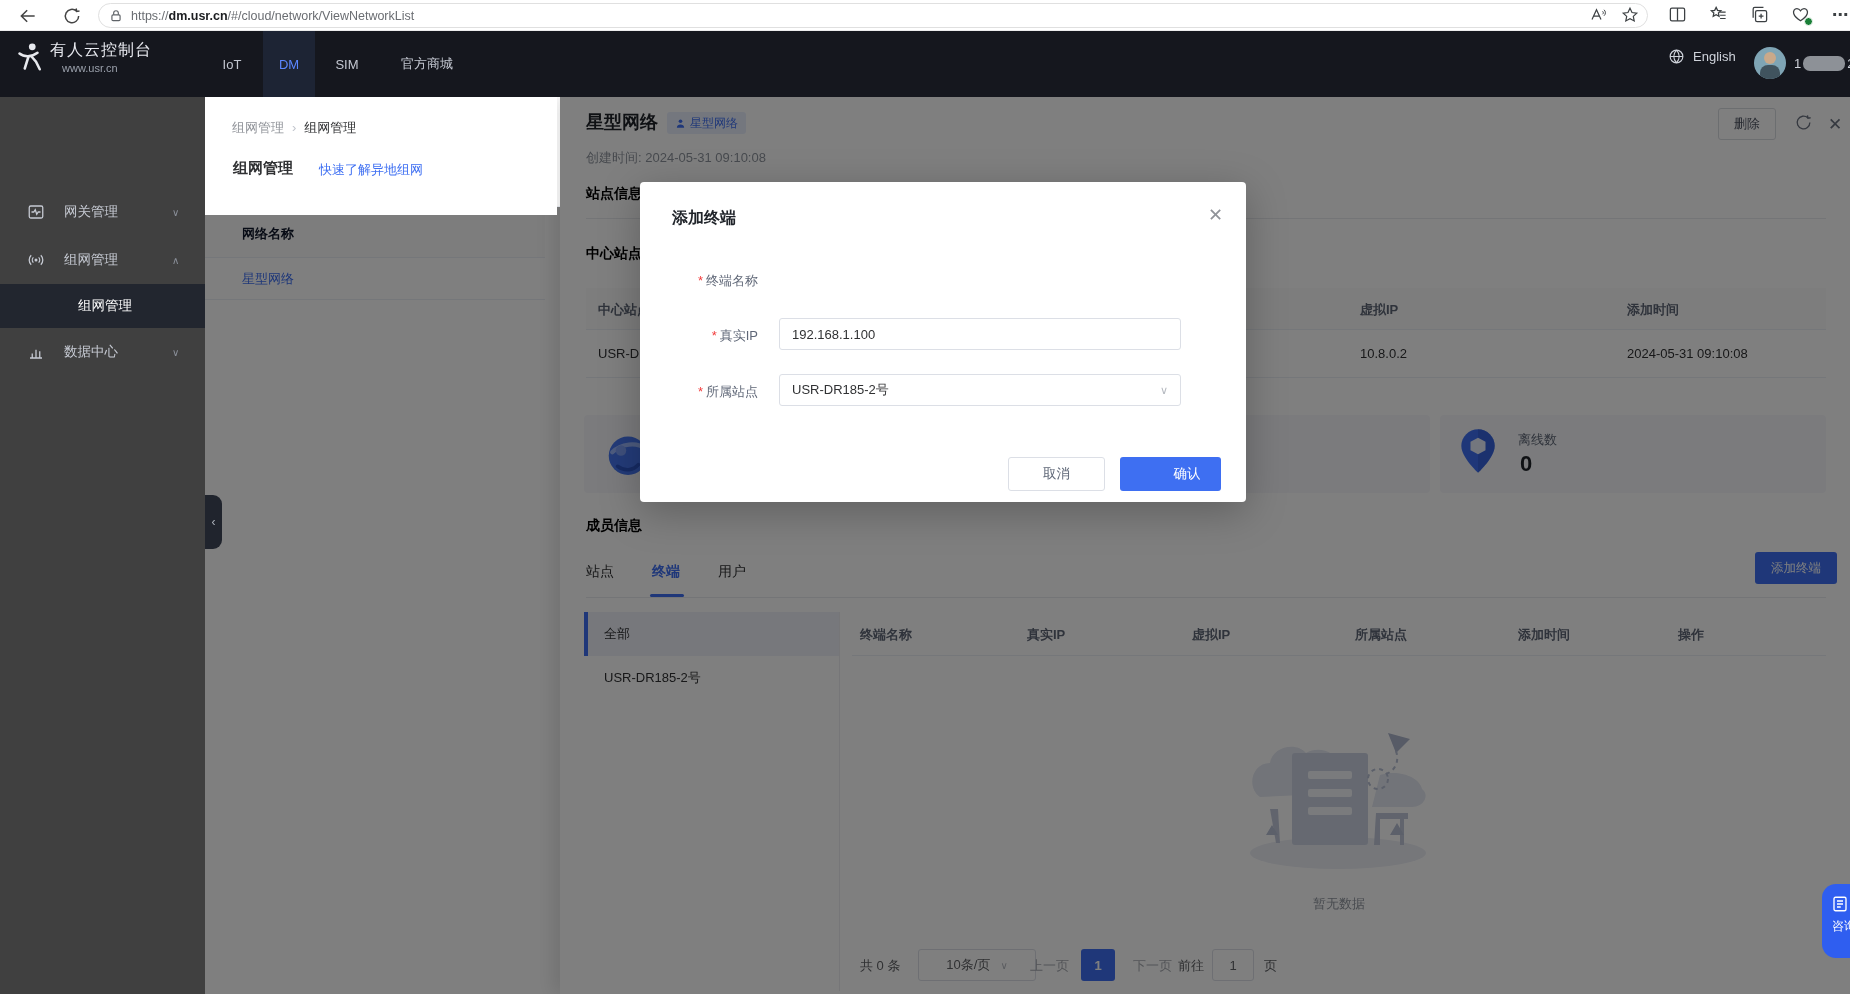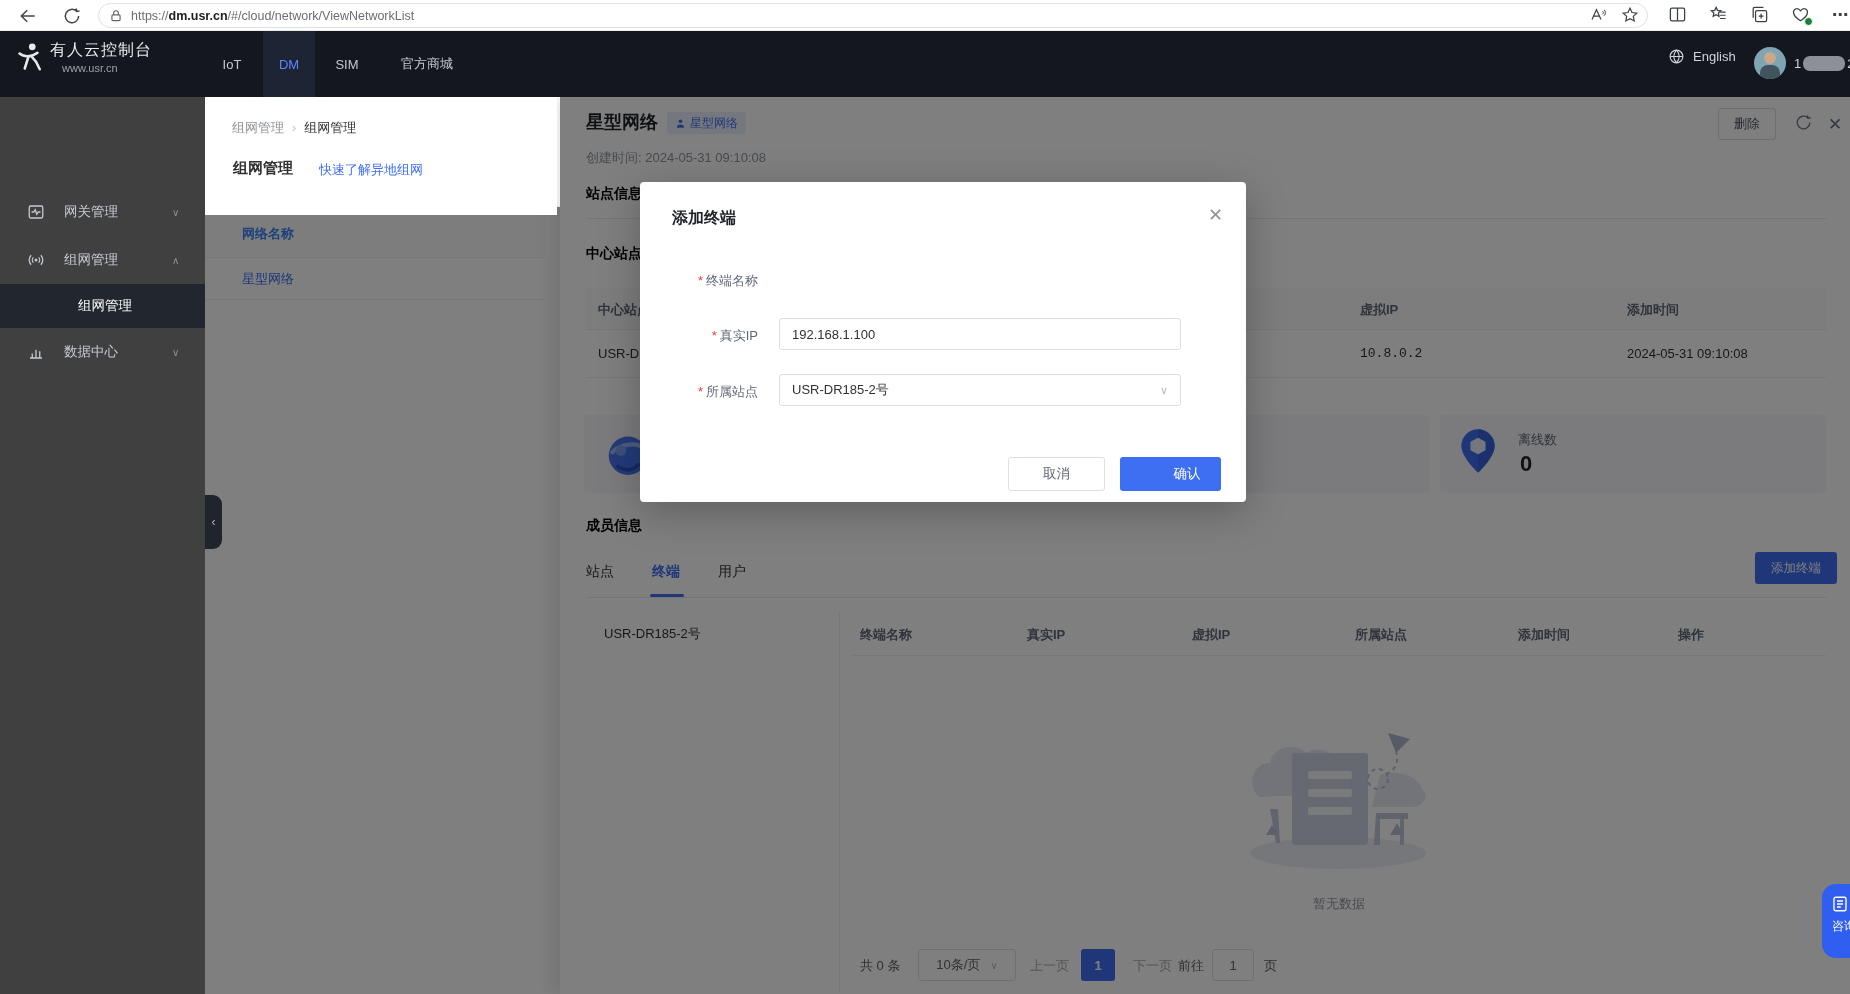--- a/index.html
+++ b/index.html
@@ -43,21 +43,21 @@
   
   .list-panel{left:205px;top:97px;width:355px;height:897px;background:#fff;z-index:1;}
   .sticky-head{left:202px;top:97px;width:355px;height:118px;background:#fff;z-index:40;}
   .crumb{left:30px;top:22px;font-size:13px;color:#909399;}
   .crumb .sep{margin:0 8px;color:#c0c4cc;}
   .crumb .cur{color:#303133;}
   .lp-title{left:31px;top:62px;font-size:15px;font-weight:700;color:#303133;}
   .lp-link{left:117px;top:64px;font-size:13px;color:#3e6ff2;cursor:pointer;}
   .lp-divider{left:0;top:109px;width:355px;height:1px;background:#ebeef5;}
   .lp-th{left:0px;top:113px;width:340px;height:48px;background:#fafafa;border-bottom:1px solid #ebeef5;display:flex;align-items:center;}
-  .lp-th span{margin-left:37px;font-size:13px;font-weight:700;color:#3b82f6;}
+  .lp-th span{margin-left:37px;font-size:13px;font-weight:700;color:#0f172a;}
   .lp-row{left:0px;top:161px;width:340px;height:42px;border-bottom:1px solid #ebeef5;display:flex;align-items:center;}
   .lp-row span{margin-left:37px;font-size:13px;color:#3e6ff2;cursor:pointer;}
 
   
   .drawer{left:560px;top:97px;width:1290px;height:897px;background:#fff;z-index:2;box-shadow:-8px 0 16px rgba(0,0,0,.1);}
   .d-title{left:26px;top:13px;font-size:18px;font-weight:700;color:#1f2329;}
   .d-badge{left:107px;top:15px;height:22px;background:#e9effd;border-radius:3px;color:#3e6ff2;font-size:12px;display:flex;align-items:center;padding:0 8px;gap:4px;}
   .d-del{left:1158px;top:11px;width:58px;height:32px;border:1px solid #d9dce1;border-radius:3px;background:#fff;font-size:13px;color:#4e5462;display:flex;align-items:center;justify-content:center;cursor:pointer;}
   .d-ico{top:16px;width:20px;height:20px;color:#6b7280;cursor:pointer;}
   .d-created{left:26px;top:52px;font-size:13px;color:#8f959e;}
@@ -286,21 +286,21 @@
     <div class="abs d-div"></div>
     <div class="abs d-sec" style="left:26px;top:148px;">中心站点</div>
 
     <div class="abs ct-head">
       <span style="left:12px;">中心站点</span>
       <span style="left:774px;">虚拟IP</span>
       <span style="left:1041px;">添加时间</span>
     </div>
     <div class="abs ct-row">
       <span style="left:12px;">USR-DR</span>
-      <span style="left:774px;font-family:Liberation Mono, monospace;">10.8.0.2</span>
+      <span style="left:774px;">10.8.0.2</span>
       <span style="left:1041px;">2024-05-31 09:10:08</span>
     </div>
 
     <div class="abs stat-card" style="left:24px;width:418px;">
       <svg viewBox="0 0 64 64" width="56" height="56" style="position:absolute;left:16px;top:11px;">
         <circle cx="32" cy="34" r="22" fill="#4677f2"></circle>
         <path d="M14 30c10-10 28-12 38-4" stroke="#9db9ff" stroke-width="5" fill="none" stroke-linecap="round"></path>
         <circle cx="24" cy="28" r="6" fill="#7fa0f8"></circle>
         <path d="M20 46c8 6 18 5 24-2" stroke="#2d56c8" stroke-width="4" fill="none" stroke-linecap="round"></path>
       </svg>
@@ -319,20 +319,23 @@
     <div class="abs d-sec" style="left:26px;top:420px;">成员信息</div>
 
     <div class="abs tab" style="left:26px;top:466px;">站点</div>
     <div class="abs tab active" style="left:92px;top:466px;">终端</div>
     <div class="abs tab" style="left:158px;top:466px;">用户</div>
     <div class="abs tab-underline"></div>
     <div class="abs tabs-border"></div>
     <div class="abs add-btn">添加终端</div>
 
     <div class="abs filter">
+      <div class="f-row sel">
+          <span>全部</span>
+        </div>
       <div class="f-row">
           <span>USR-DR185-2号</span>
         </div>
     </div>
 
     <div class="abs mt-head">
       <span style="left:8px;">终端名称</span>
       <span style="left:175px;">真实IP</span>
       <span style="left:340px;">虚拟IP</span>
       <span style="left:503px;">所属站点</span>
@@ -352,21 +355,21 @@
       <path d="M40 84l8 0 2 34h-4z" fill="#c2c9db"></path>
       <path d="M36 110l6-10 6 10zM160 110l7-12 7 12z" fill="#b8c0d4"></path>
       <path d="M158 8l22 6-14 14z" fill="#aeb6cc"></path>
       <path d="M166 26c4 12-2 22-14 24" stroke="#b8c0d4" stroke-width="2" fill="none" stroke-dasharray="4 4"></path>
       <circle cx="148" cy="54" r="10" stroke="#b8c0d4" stroke-width="2" fill="none" stroke-dasharray="4 4"></circle>
     </svg>
     <div class="abs empty-txt">暂无数据</div>
 
     <div class="abs pager">
       <span class="pg" style="left:8px;">共 0 条</span>
-      <div class="pg-box" style="left:66px;top:0;width:98px;height:32px;">
+      <div class="pg-box" style="left:66px;top:0;width:118px;height:32px;">
         <span>10条/页</span>
         <span style="margin-left:10px;color:#b4b8bf;font-size:10px;">∨</span>
       </div>
       <span class="pg" style="left:178px;color:#a8abb2;">上一页</span>
       <div class="pg-active" style="left:229px;top:0;width:34px;height:32px;">1</div>
       <span class="pg" style="left:281px;color:#a8abb2;">下一页</span>
       <span class="pg" style="left:326px;">前往</span>
       <div class="pg-box" style="left:360px;top:0;width:42px;height:32px;">
         <span>1</span>
       </div>

